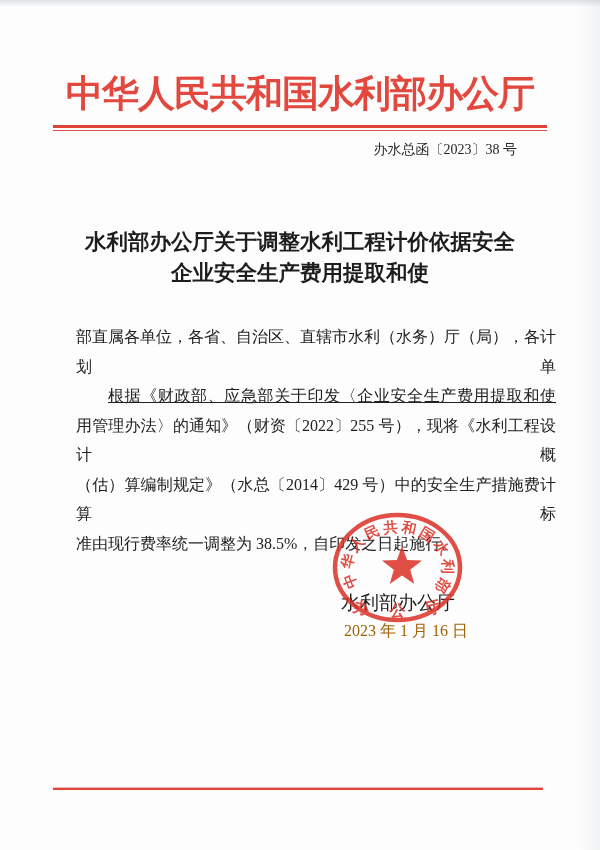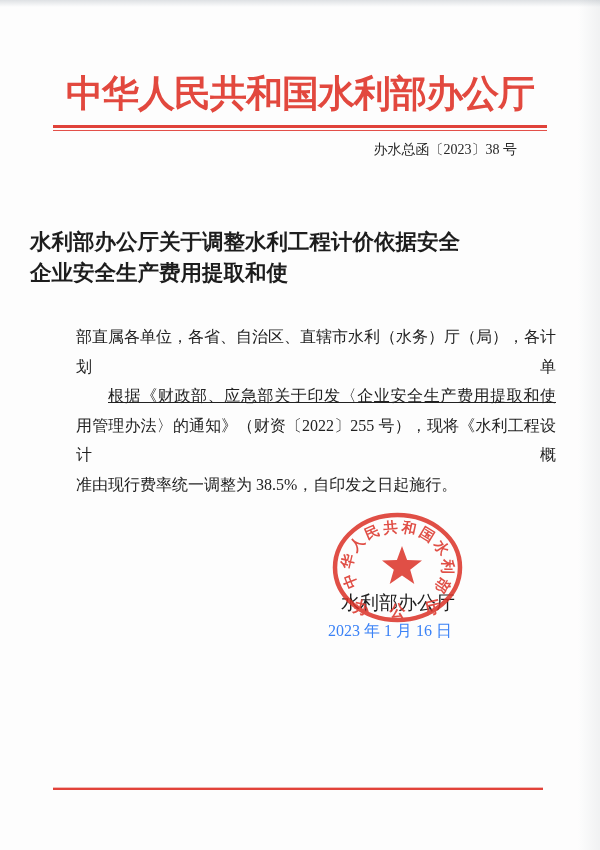--- a/index.html
+++ b/index.html
@@ -49,20 +49,21 @@
     position: absolute;
     top: 141px;
     right: 83px;
     font-size: 14px;
     color: #262626;
     white-space: nowrap;
   }
   .doc-title {
     position: absolute;
     top: 227px; left: 30px; right: 30px;
+    text-align: center;
     font-size: 21.5px;
     line-height: 31px;
     font-weight: bold;
     color: #1d1d1d;
   }
   .body-block {
     position: absolute;
     top: 322px;
     left: 76px;
     width: 480px;
@@ -78,23 +79,23 @@
     top: 590px; left: 328px; width: 140px;
     text-align: center;
     font-size: 19px;
     color: #1e1e1e;
     z-index: 2;
     white-space: nowrap;
   }
   .sign-date {
     position: absolute;
     top: 621px; left: 328px; width: 140px;
-    text-align: left;
+    text-align: right;
     font-size: 16px;
-    color: #3b82f6;
+    color: #a16207;
     z-index: 2;
     white-space: nowrap;
   }
   .seal {
     position: absolute;
     left: 330px; top: 510px;
     width: 136px; height: 114px;
     z-index: 3;
     opacity: 0.85;
     filter: blur(0.3px);
@@ -128,20 +129,21 @@
 
   <div class="doc-title">
     <div>水利部办公厅关于调整水利工程计价依据安全</div>
     <div>企业安全生产费用提取和使</div>
   </div>
 
   <div class="body-block">
     <div class="bline full">部直属各单位，各省、自治区、直辖市水利（水务）厅（局），各计划单</div>
     <div class="bline full indent">根据《财政部、应急部关于印发〈企业安全生产费用提取和使</div>
     <div class="bline full">用管理办法〉的通知》（财资〔2022〕255 号），现将《水利工程设计概</div>
+    <div class="bline full">（估）算编制规定》（水总〔2014〕429 号）中的安全生产措施费计算标</div>
     <div class="bline">准由现行费率统一调整为 38.5%，自印发之日起施行。</div>
   </div>
 
   <div class="sign-name">水利部办公厅</div>
   <div class="sign-date">2023 年 1 月 16 日</div>
 
   <svg class="seal" viewBox="0 0 136 114">
     <ellipse cx="67.5" cy="57.5" rx="62.5" ry="52.5" fill="none" stroke="#db3127" stroke-width="4.5"></ellipse>
     <polygon points="72,36 77.1,50 92,50.5 80.2,59.7 84.3,74 72,65.6 59.7,74 63.8,59.7 52,50.5 66.9,50" fill="#db3127"></polygon>
     <path id="sealArc" d="M 28.9 76.3 A 45.5 35.5 0 1 1 106.1 76.3" fill="none"></path>

